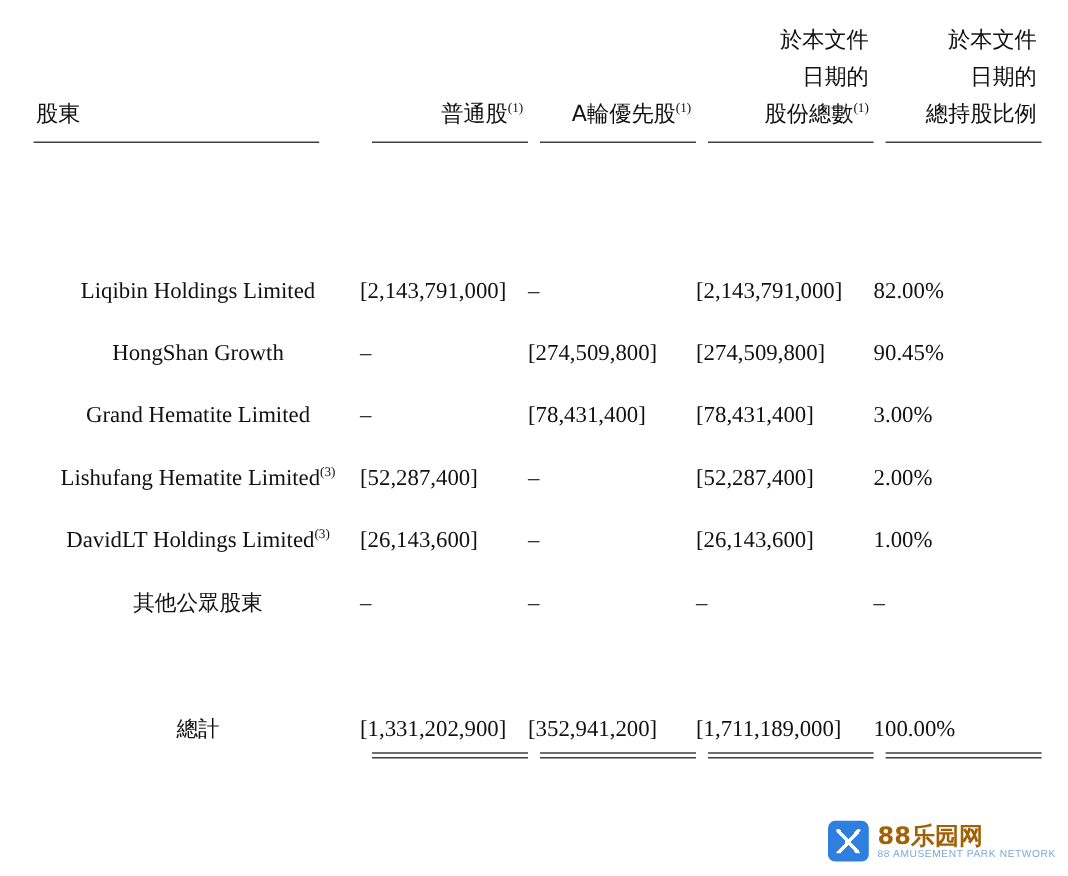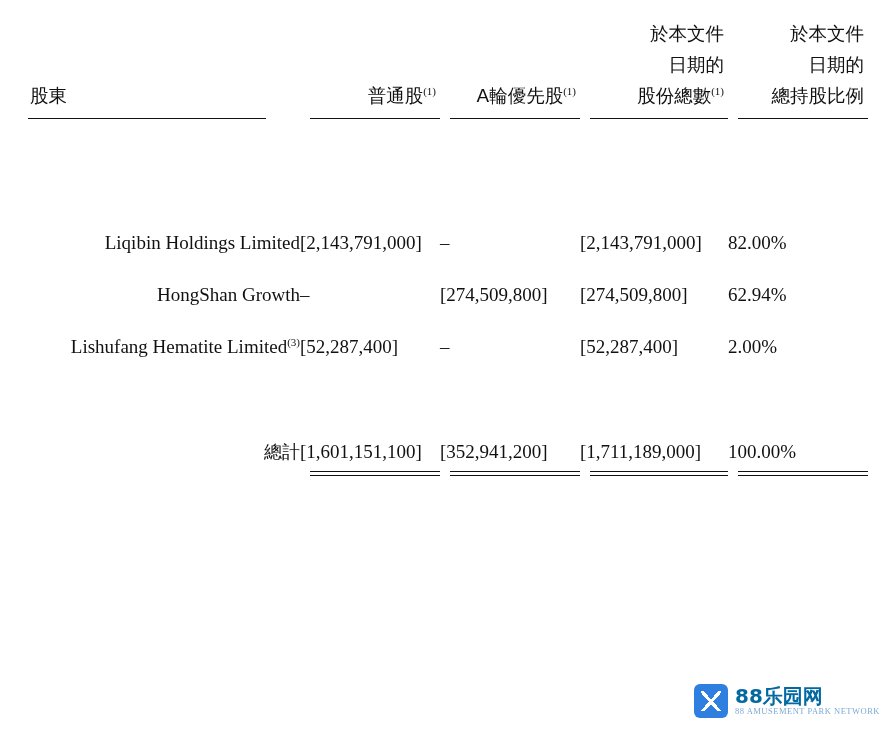--- a/index.html
+++ b/index.html
@@ -65,21 +65,21 @@
   tbody tr.spacer-row td { height: 72px; }
   tbody tr.spacer-small td { height: 20px; }
 
   tbody td {
     font-size: 19px;
     line-height: 26px;
     padding: 13px 0 13px 0;
     vertical-align: baseline;
   }
   td.name {
-    text-align: right;
+    text-align: center;
     padding-left: 2px;
     white-space: nowrap;
   }
   td.num {
     text-align: left;
     padding-right: 4px;
     white-space: nowrap;
   }
   sup {
     font-size: 11px;
@@ -139,25 +139,25 @@
   }
   .wm-text {
     display: flex;
     flex-direction: column;
     line-height: 1.05;
   }
   .wm-main {
     font-family: "DejaVu Sans", sans-serif;
     font-size: 20px;
     font-weight: bold;
-    color: #0369a1;
+    color: #a16207;
     letter-spacing: 0px;
   }
   .wm-sub {
-    font-family: Liberation Serif, serif;
+    font-family: Liberation Sans, sans-serif;
     font-size: 8.5px;
     color: #7ea9d8;
     letter-spacing: 0.5px;
   }
 </style>
 </head>
 <body>
 
 <div class="sheet">
 
@@ -228,41 +228,62 @@
         <td class="num">[2,143,791,000]</td>
         <td class="num">82.00%</td>
       </tr>
 
 
       <tr>
         <td class="name"><span>HongShan Growth</span><sup></sup></td>
         <td class="num">–</td>
         <td class="num">[274,509,800]</td>
         <td class="num">[274,509,800]</td>
-        <td class="num">62.94%</td>
-      </tr>
-
+        <td class="num">90.45%</td>
+      </tr>
+
+      <tr>
+        <td class="name"><span>Grand Hematite Limited</span><sup></sup></td>
+        <td class="num">–</td>
+        <td class="num">[78,431,400]</td>
+        <td class="num">[78,431,400]</td>
+        <td class="num">3.00%</td>
+      </tr>
 
       <tr>
         <td class="name"><span>Lishufang Hematite Limited</span><sup>(3)</sup></td>
         <td class="num">[52,287,400]</td>
         <td class="num">–</td>
         <td class="num">[52,287,400]</td>
         <td class="num">2.00%</td>
       </tr>
 
-
+      <tr>
+        <td class="name"><span>DavidLT Holdings Limited</span><sup>(3)</sup></td>
+        <td class="num">[26,143,600]</td>
+        <td class="num">–</td>
+        <td class="num">[26,143,600]</td>
+        <td class="num">1.00%</td>
+      </tr>
+
+      <tr>
+        <td class="name"><span class="cn">其他公眾股東</span><sup></sup></td>
+        <td class="num">–</td>
+        <td class="num">–</td>
+        <td class="num">–</td>
+        <td class="num">–</td>
+      </tr>
 
       <tr class="spacer-small">
         <td colspan="5"></td>
       </tr>
 
       <tr class="total-row">
         <td class="name"><span class="cn">總計</span></td>
-        <td class="num">[1,601,151,100]</td>
+        <td class="num">[1,331,202,900]</td>
         <td class="num">[352,941,200]</td>
         <td class="num">[1,711,189,000]</td>
         <td class="num">100.00%</td>
       </tr>
 
       <tr class="dbl-rule-row">
         <td></td>
         <td>
             <div class="dbl" style="width:130px;margin-left:10px"></div>
           </td>

